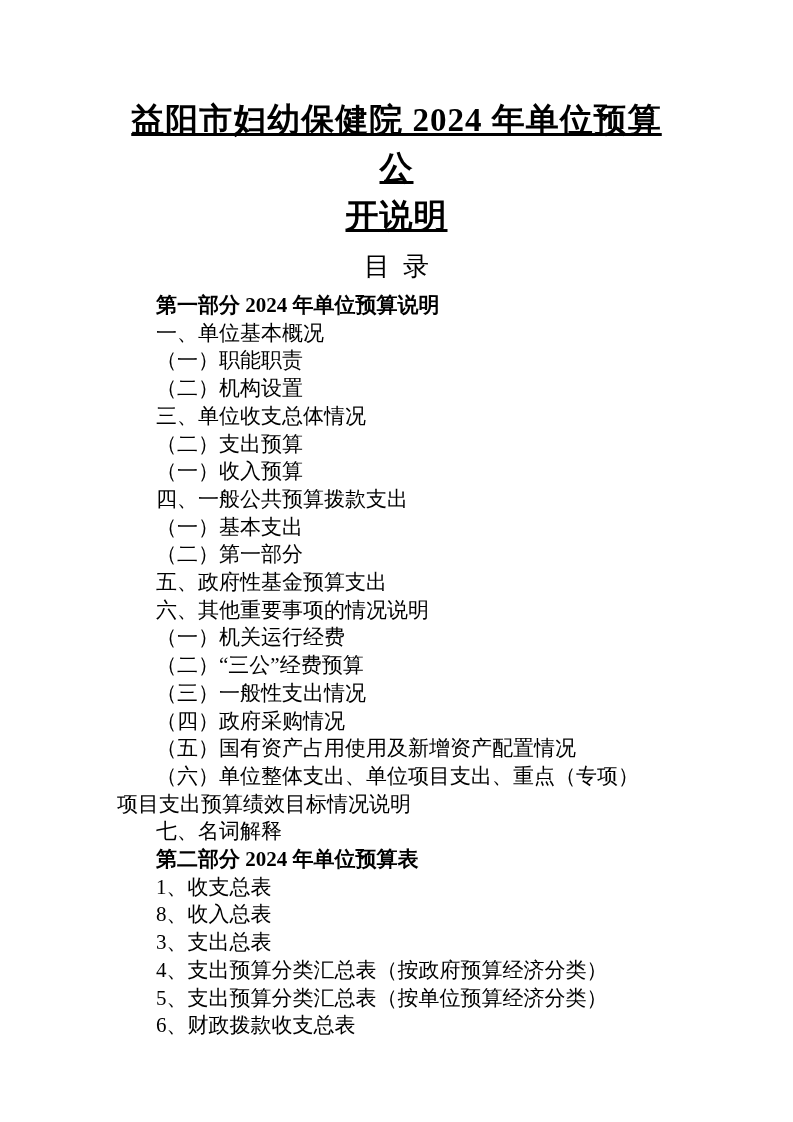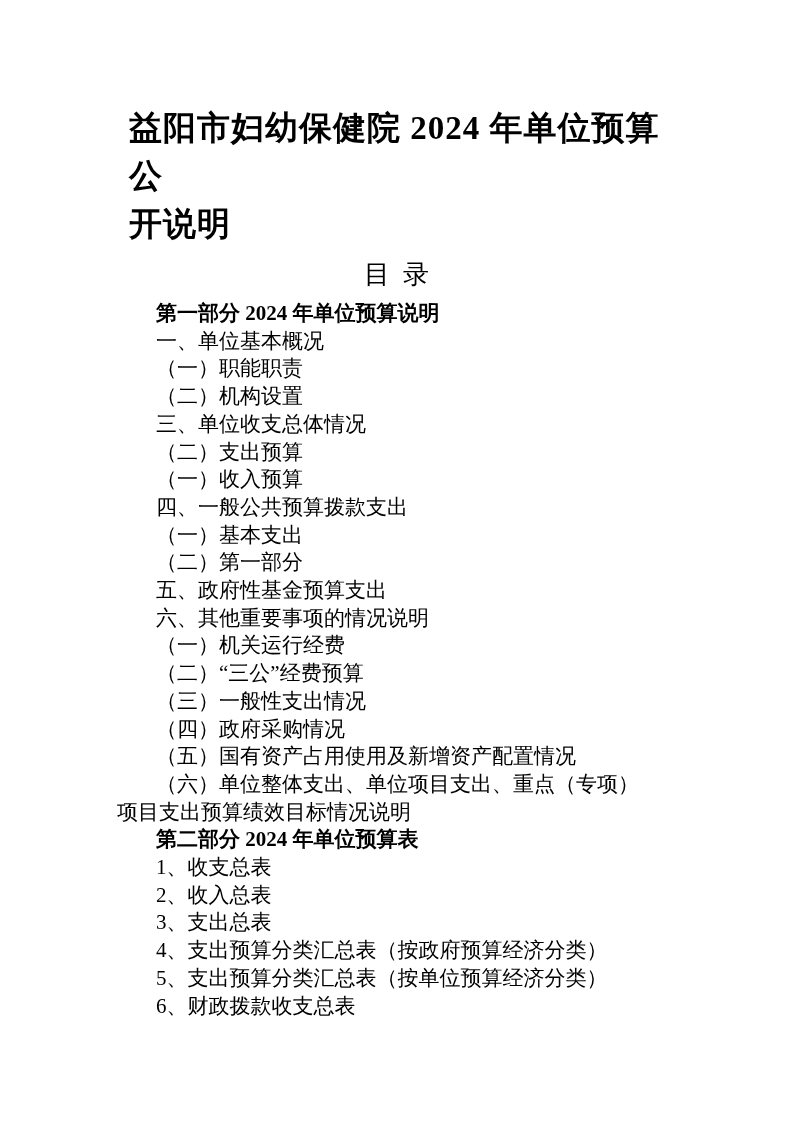--- a/index.html
+++ b/index.html
@@ -13,26 +13,27 @@
     height: 1122px;
     margin: 0 auto;
     background: #ffffff;
     box-sizing: border-box;
     padding: 92px 117px 0 117px;
     color: #000000;
     font-family: "Liberation Serif", "DejaVu Serif", serif;
     overflow: hidden;
   }
   .doc-title {
-    margin: 12px;
+    margin: 4px;
     font-size: 33px;
     font-weight: bold;
-    text-align: left;
+    text-align: center;
     line-height: 48px;
     letter-spacing: 1px;
+    text-decoration: underline;
   }
   .title-line { display: block; }
   .toc-heading {
     margin-top: 12px;
     font-size: 26px;
     font-weight: normal;
     text-align: center;
     line-height: 30px;
     white-space: pre;
   }
@@ -71,21 +72,22 @@
       <div class="toc-item indent">（二）第一部分</div>
       <div class="toc-item indent">五、政府性基金预算支出</div>
       <div class="toc-item indent">六、其他重要事项的情况说明</div>
       <div class="toc-item indent">（一）机关运行经费</div>
       <div class="toc-item indent">（二）“三公”经费预算</div>
       <div class="toc-item indent">（三）一般性支出情况</div>
       <div class="toc-item indent">（四）政府采购情况</div>
       <div class="toc-item indent">（五）国有资产占用使用及新增资产配置情况</div>
       <div class="toc-item indent">（六）单位整体支出、单位项目支出、重点（专项）</div>
       <div class="toc-item">项目支出预算绩效目标情况说明</div>
+      <div class="toc-item indent">七、名词解释</div>
       <div class="toc-item indent bold">第二部分 2024 年单位预算表</div>
       <div class="toc-item indent">1、收支总表</div>
-      <div class="toc-item indent">2、收入总表</div>
+      <div class="toc-item indent">8、收入总表</div>
       <div class="toc-item indent">3、支出总表</div>
       <div class="toc-item indent">4、支出预算分类汇总表（按政府预算经济分类）</div>
       <div class="toc-item indent">5、支出预算分类汇总表（按单位预算经济分类）</div>
       <div class="toc-item indent">6、财政拨款收支总表</div>
     </div>
 </div>
 
 </body></html>

